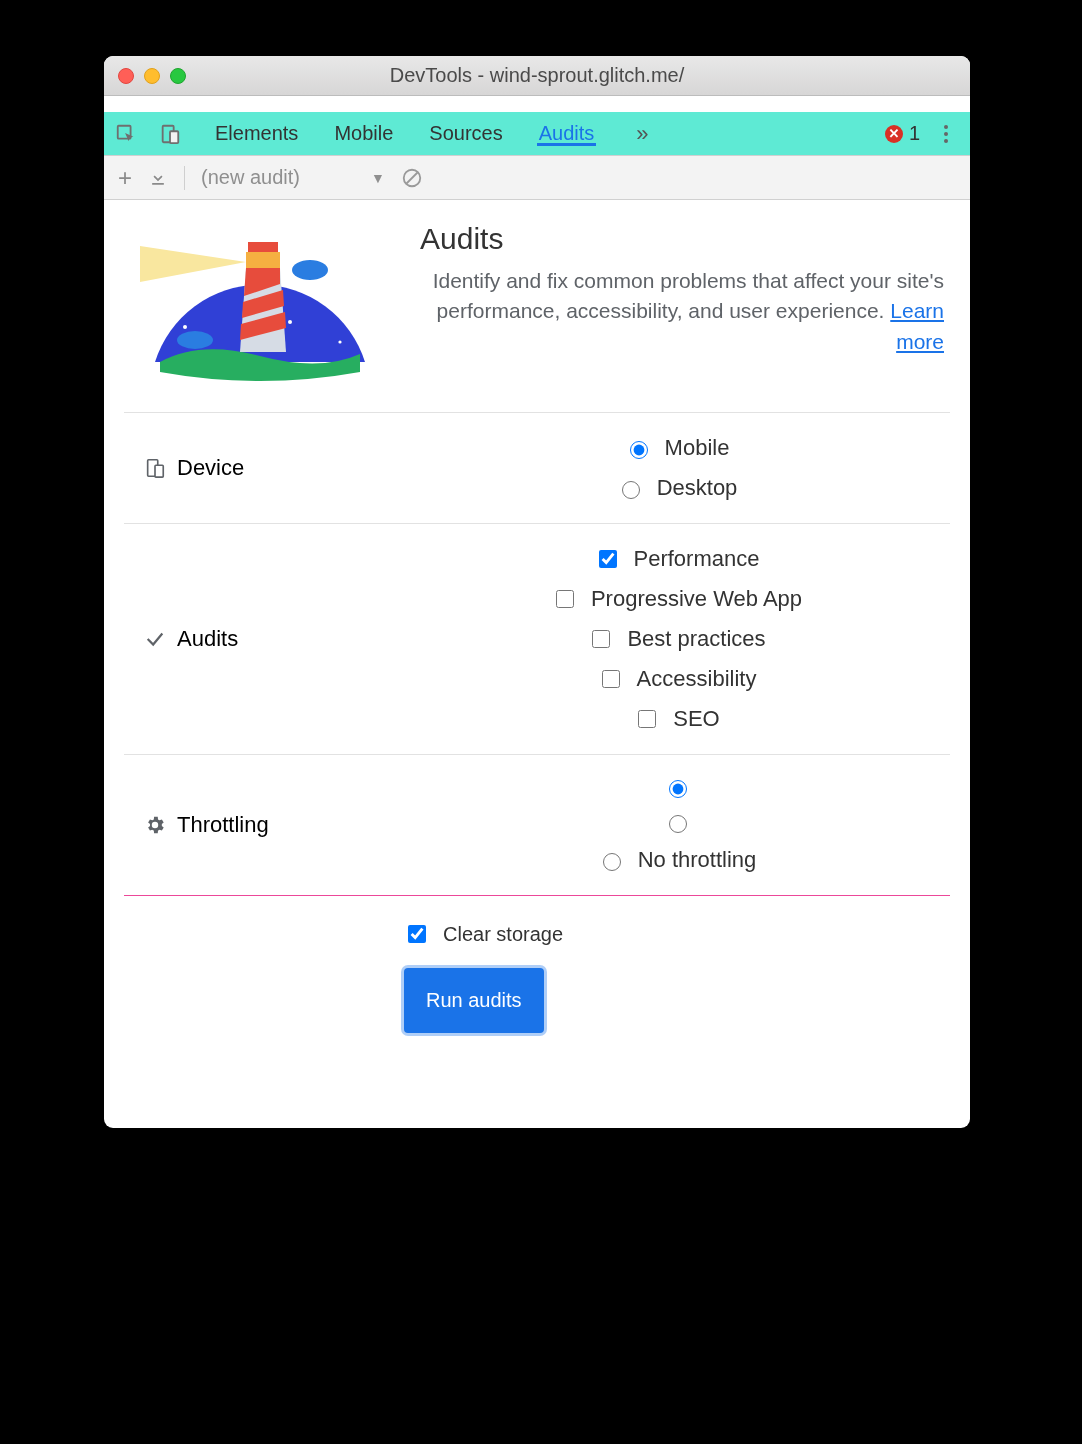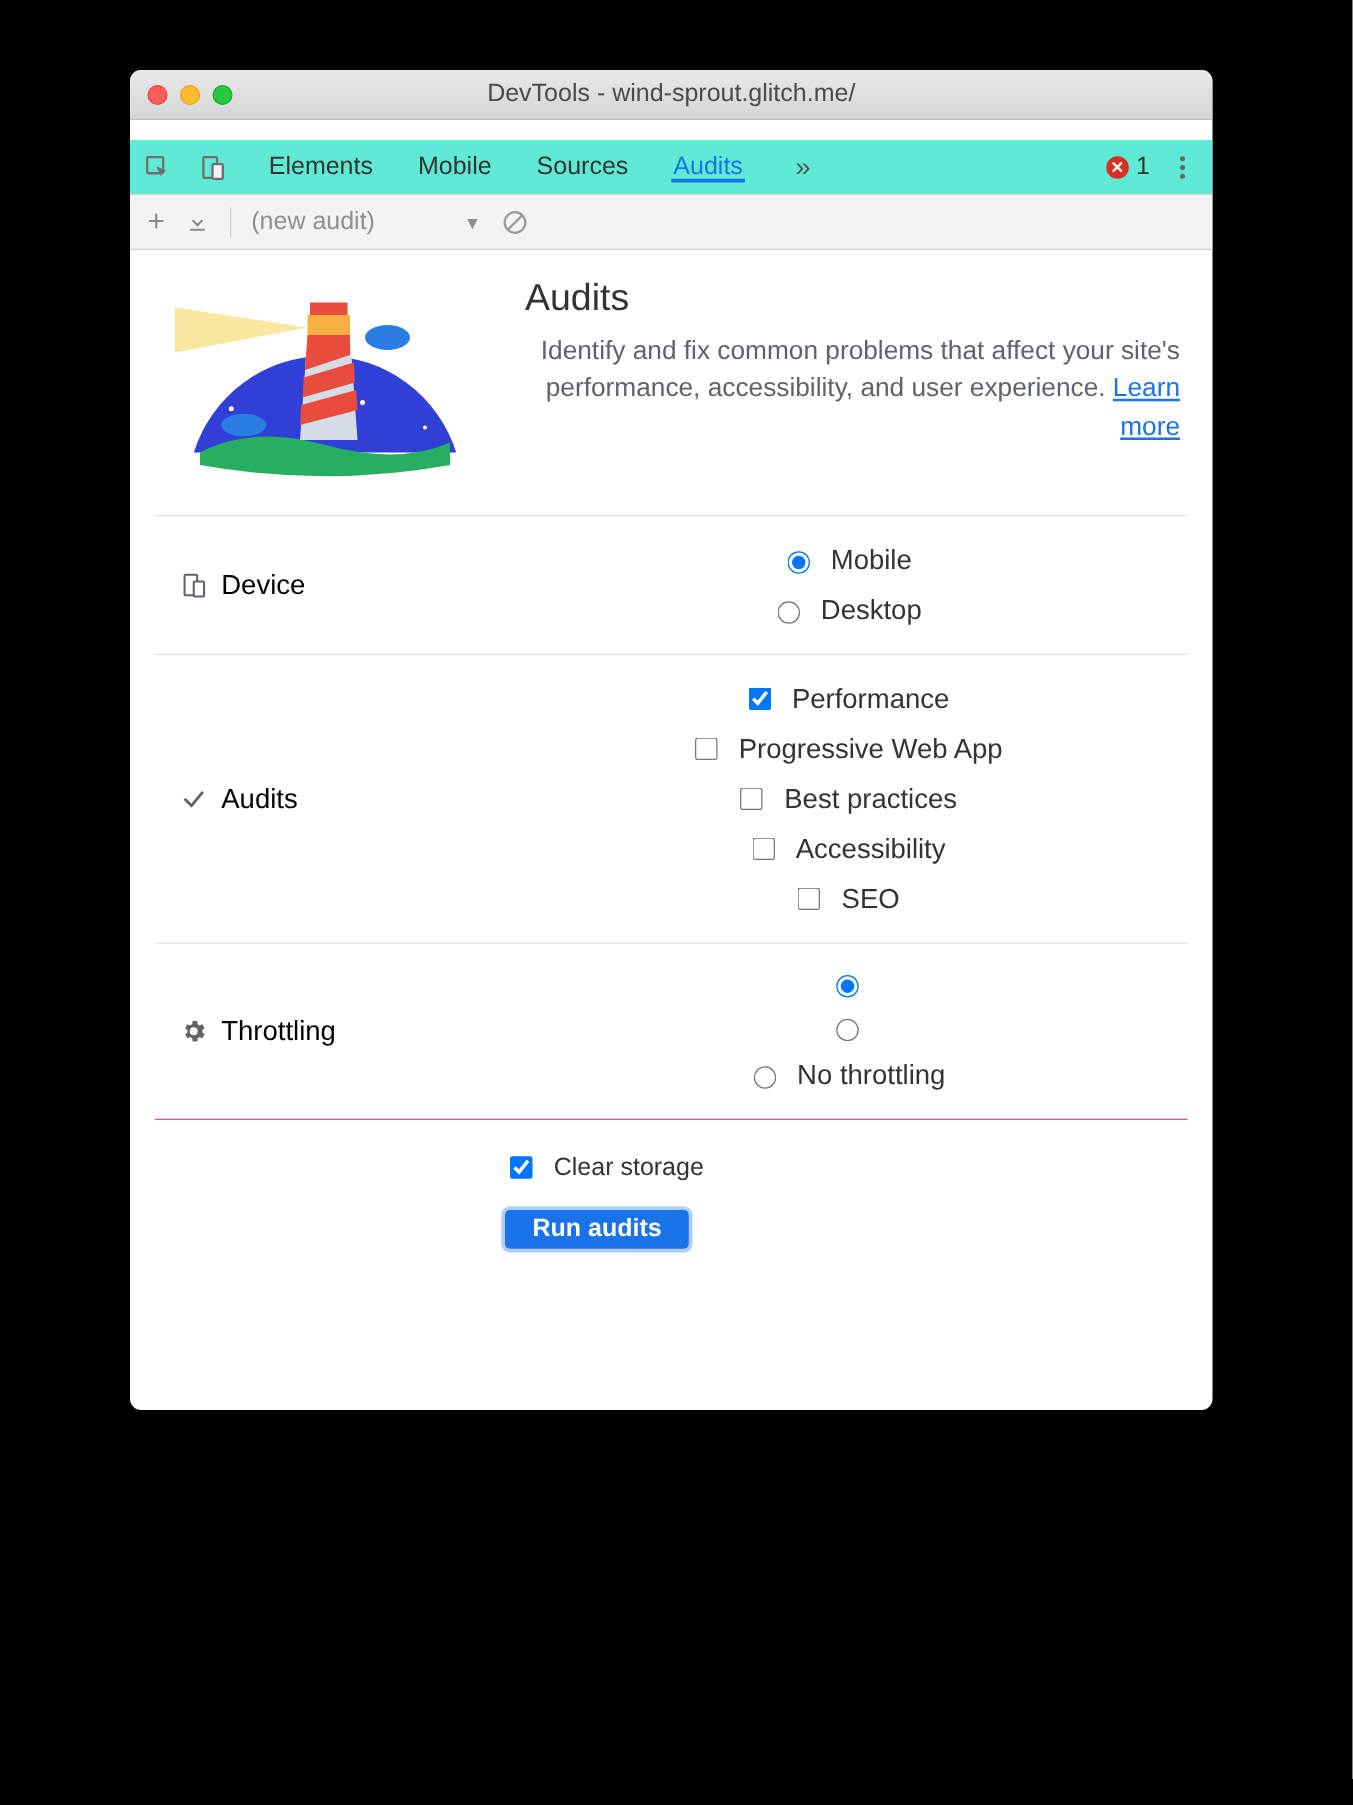--- a/index.html
+++ b/index.html
@@ -60,21 +60,21 @@
   .section { display:flex; border-top:1px solid #e2e2e2; padding:22px 0 22px 20px; }
   .sec-label { width:260px; flex:0 0 260px; display:flex; align-items:center; gap:11px; color:#000000; font-size:22px; }
   .sec-opts { flex:1; display:flex; flex-direction:column; gap:14px; font-size:22px; color:#333;align-items:center; }
   .opt { display:flex; align-items:center; gap:14px; }
   input[type=radio], input[type=checkbox] { width:18px; height:18px; }
   .action-row { display:flex; border-top:1px solid #ec4899; padding-top:26px; }
   .action-spacer { width:280px; flex:0 0 280px; }
   .action-col { display:flex; flex-direction:column; gap:22px; align-items:flex-start; }
   .run-btn {
     background:#1a73e8; color:#fff; border:none; border-radius:4px;
-    font-size:20px; font-weight:700; padding:4px 22px;
+    font-size:20px; font-weight:400; padding:21px 22px;
     box-shadow:0 0 0 3px rgba(26,115,232,0.35);
   }
   svg { display:block; }
   .ico-dev { width:22px; height:22px; }
   .ico-sec { width:22px; height:22px; color:#5f6368; }
 </style>
 </head>
 <body>
 
 <div class="stage">

